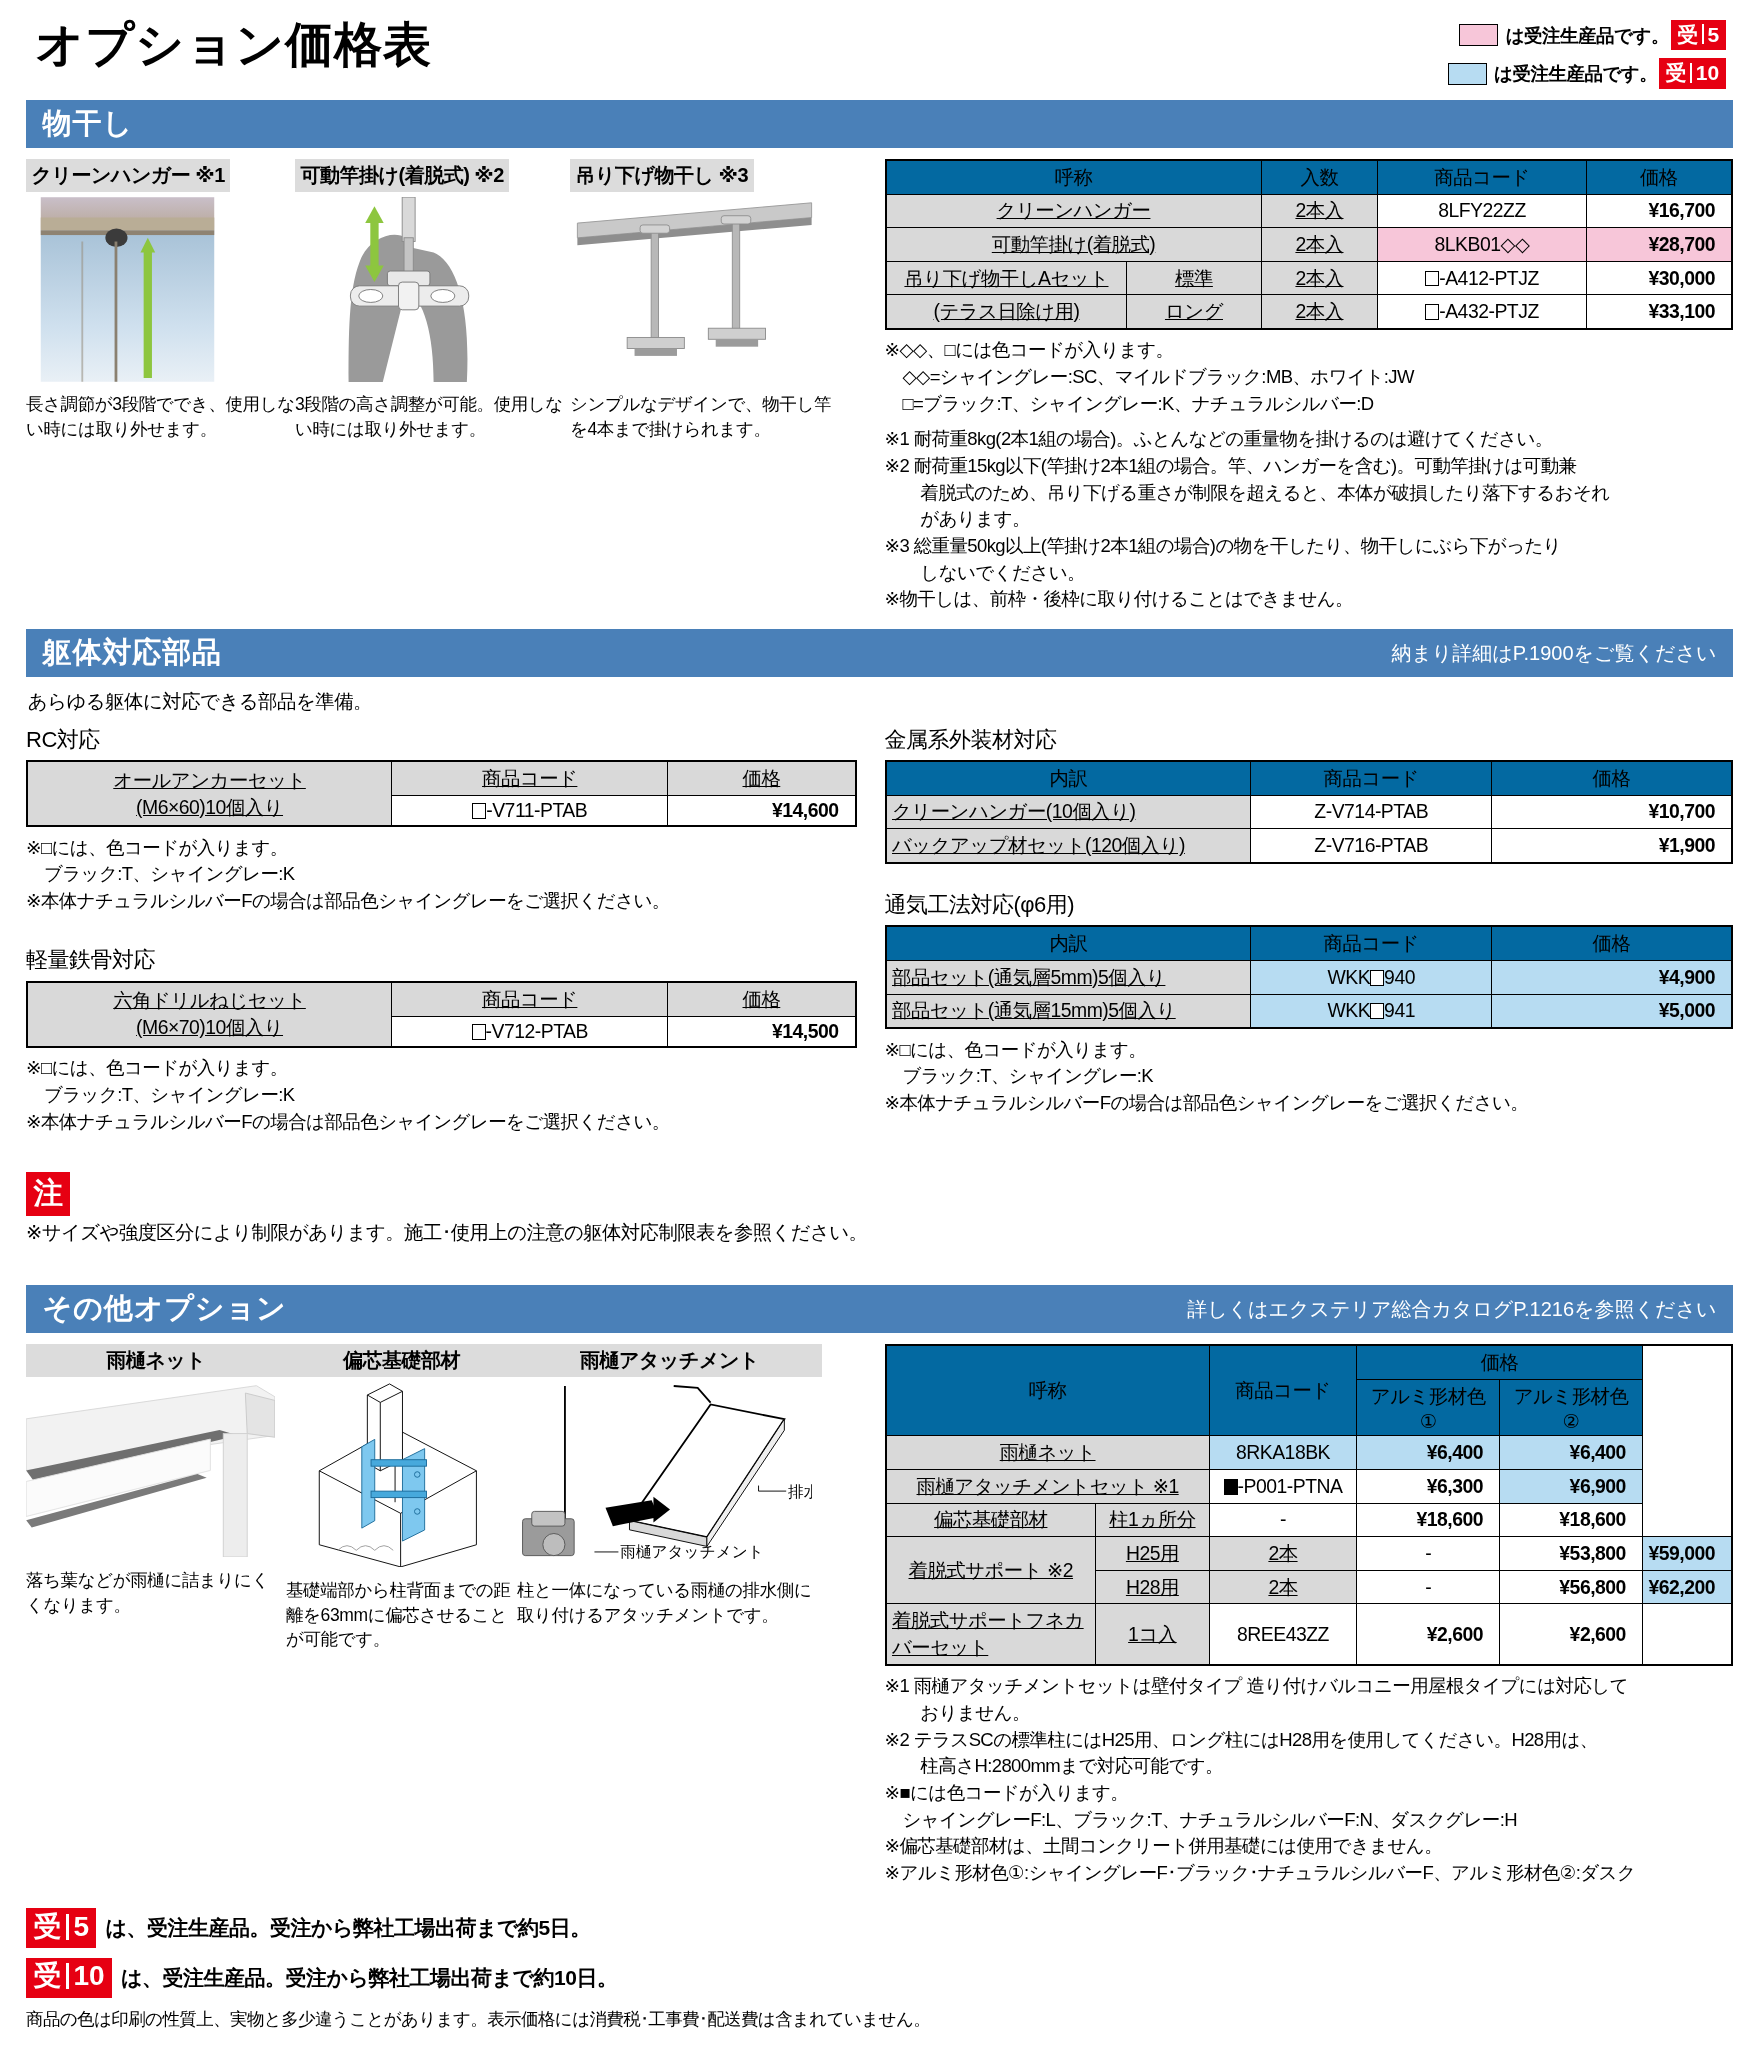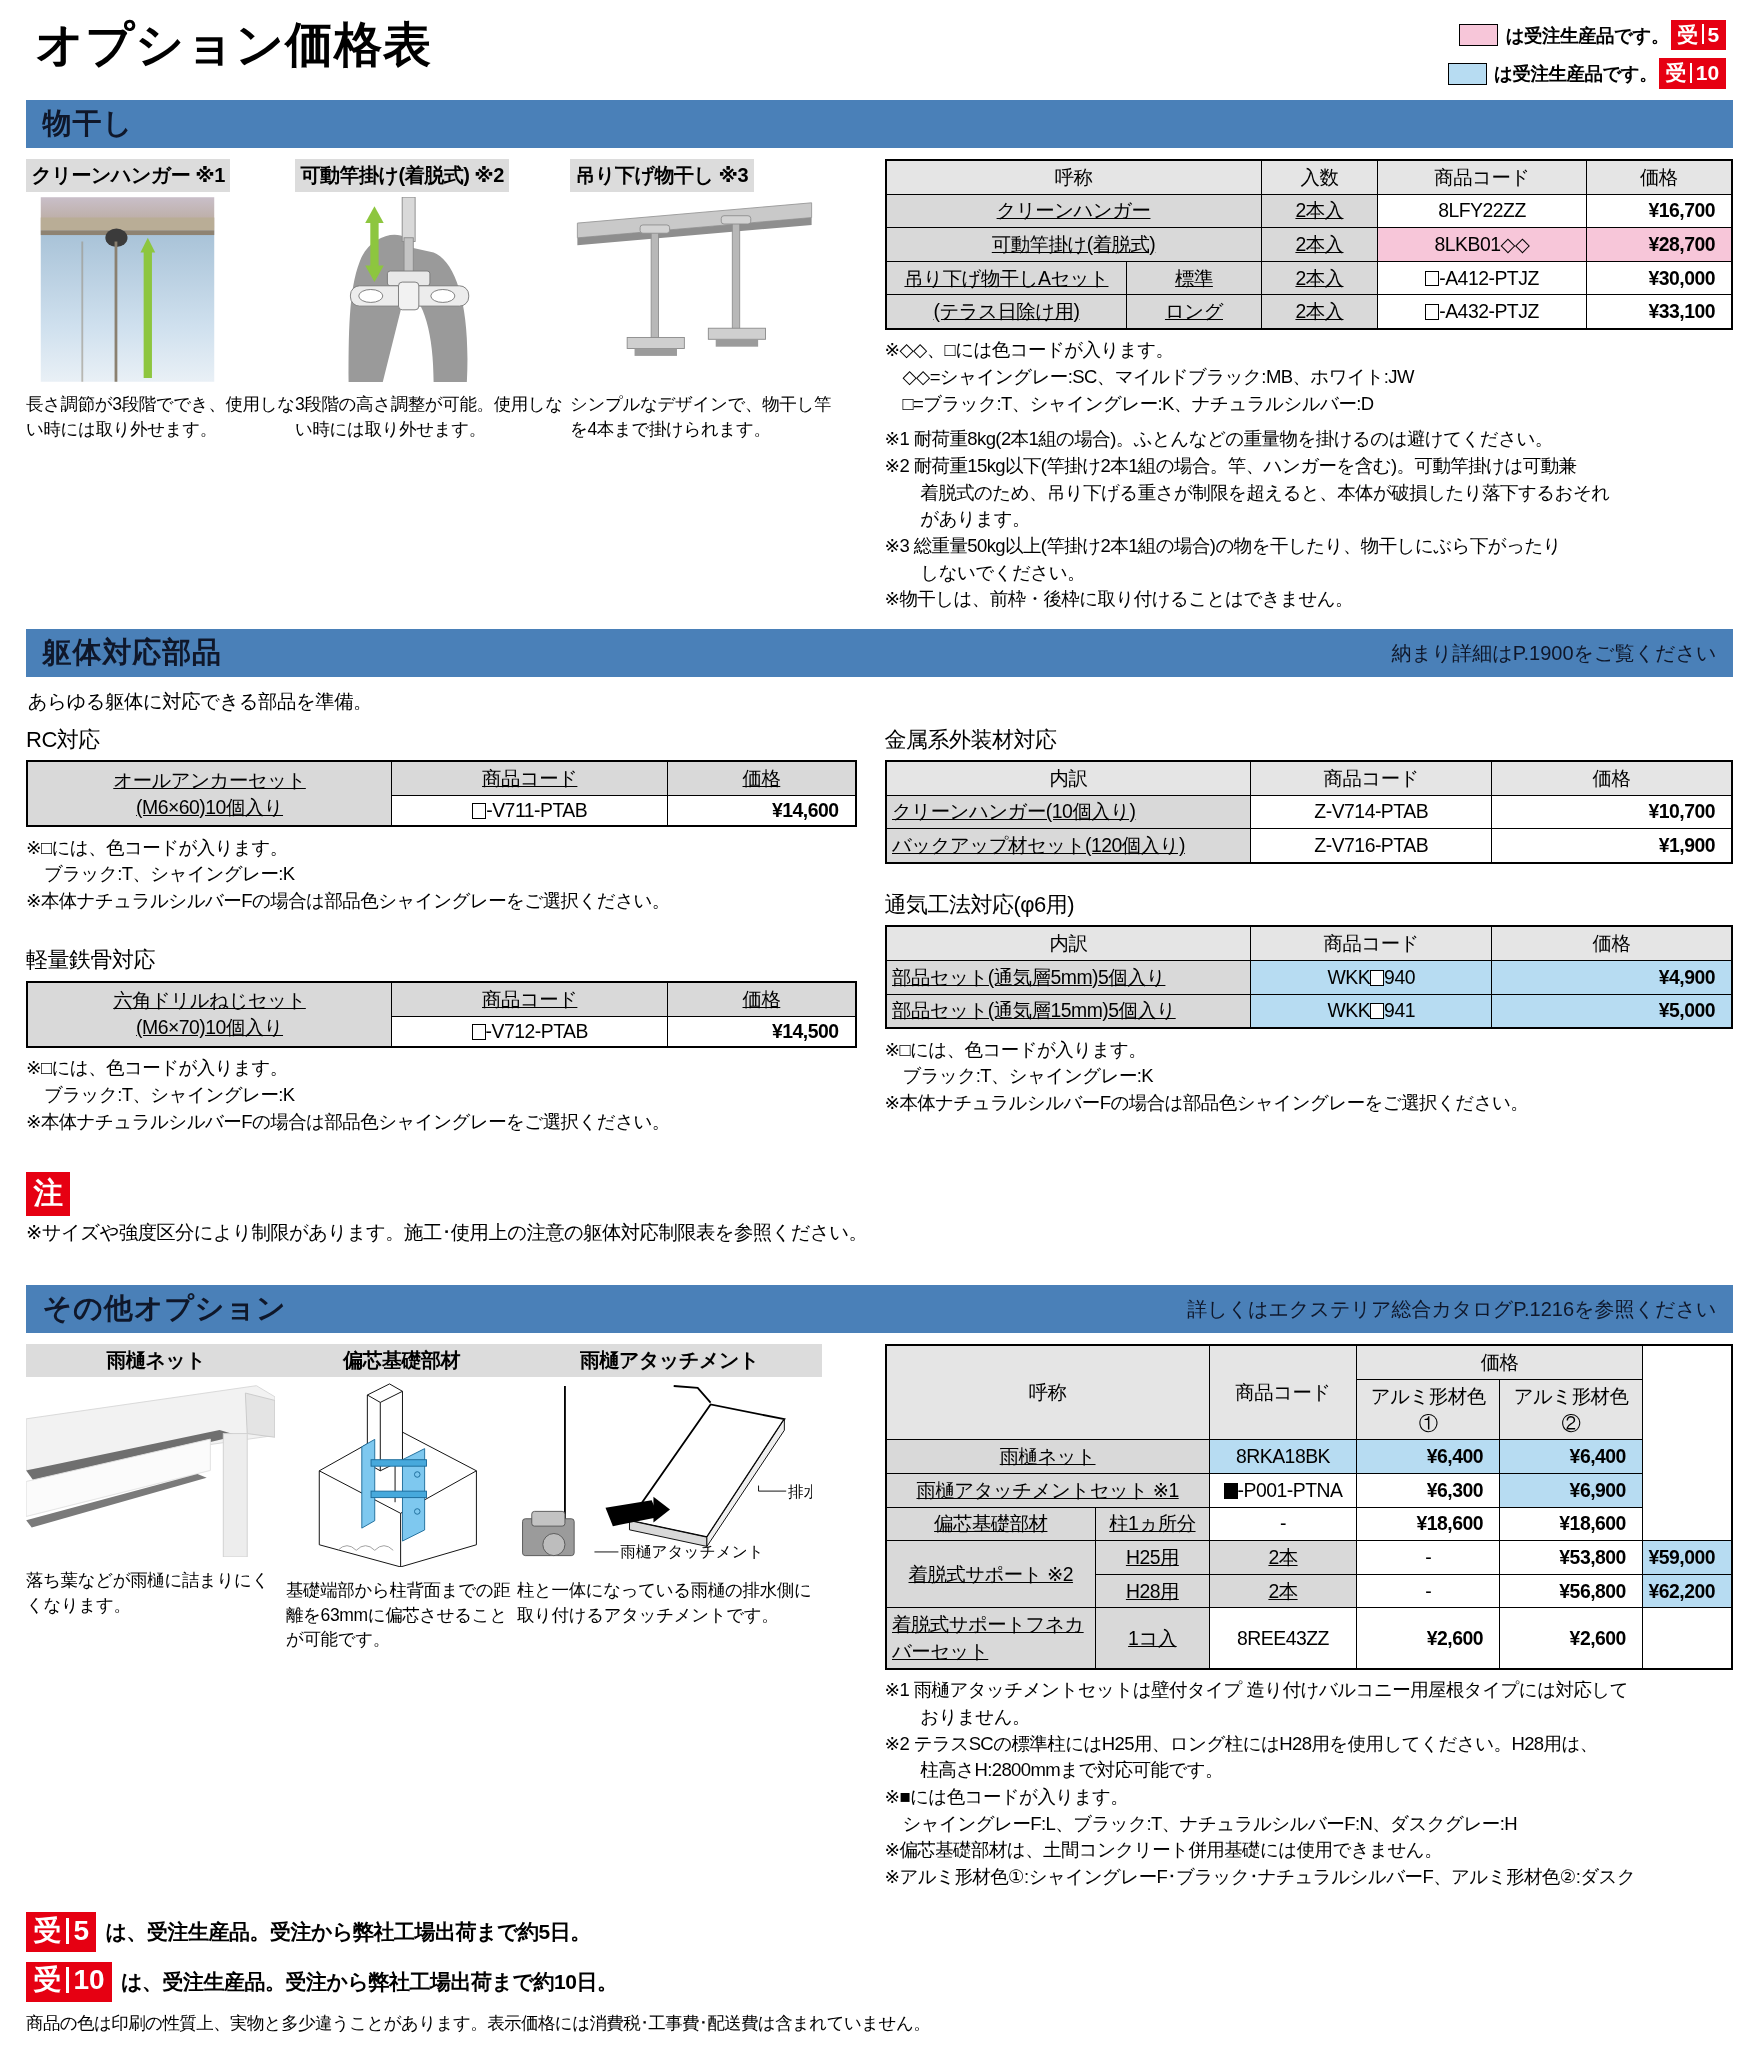--- a/index.html
+++ b/index.html
@@ -26,21 +26,21 @@
   .swatch { width:39px; height:22px; border:1.4px solid #000; margin-right:7.4px; }
   .swatch.pink { background:#f7c6d9; }
   .swatch.blue { background:#b7dcf2; }
   .legend-text { font-size:18.5px; font-weight:bold; letter-spacing:-0.5px; }
   .badge { display:inline-flex; align-items:center; background:#e60012; color:#fff;
            font-weight:bold; font-size:21px; line-height:1; padding:3.7px 6.5px 5.5px 6.5px; margin-left:1.8px; }
   .badge .bar { display:inline-block; width:1.8px; height:20px; background:#fff; margin:0 3.7px; }
 
   
   .section-bar {
-    background:#4a80b8; color:#0f172a; height:48px; display:flex; align-items:center;
+    background:#4a80b8; color:#ffffff; height:48px; display:flex; align-items:center;
     padding:0 16.6px; justify-content:space-between; margin-bottom:11px;
   }
   .section-bar .sb-title { font-size:29px; font-weight:bold; letter-spacing:0.9px; }
   .section-bar .sb-note  { font-size:20px; font-weight:normal; letter-spacing:0px; }
 
   
   .cards { display:flex; }
   .card { width:auto; }
   .card-label {
     background:#dcdcdc; font-size:20px; font-weight:bold; padding:2.8px 5.5px;
@@ -48,21 +48,21 @@
   }
   .card-photo { margin-top:5.5px; border:0; }
   .card-caption { font-size:17.5px; line-height:1.42; margin-top:7.4px; letter-spacing:-0.4px; }
 
   
   table.pt { border-collapse:collapse; width:100%; }
   table.pt td, table.pt th {
     border:1.4px solid #000; font-size:19.4px; padding:2.8px 5.5px; text-align:center;
     font-weight:normal; letter-spacing:-0.5px; height:31px;
   }
-  table.pt thead th { background:#e5e5e5; font-weight:normal;font-family:Liberation Serif, serif; }
+  table.pt thead th { background:#0369a1; font-weight:normal; }
   table.pt td.hdrcell { background:#d9d9d9;text-decoration:underline; }
   table.pt td.price { text-align:right; font-weight:bold; padding-right:16px; }
   table.pt td.pink, table.pt th.pink { background:#f7c6d9; }
   table.pt td.blue, table.pt th.blue { background:#b7dcf2; }
   table.pt { border:2.8px solid #000; }
 
   .sq { display:inline-block; width:14px; height:15.7px; border:1.5px solid #000;
         vertical-align:-1.8px; background:#fff; }
   .sqf { display:inline-block; width:14px; height:15.7px; border:1.5px solid #000;
         vertical-align:-1.8px; background:#000; }

